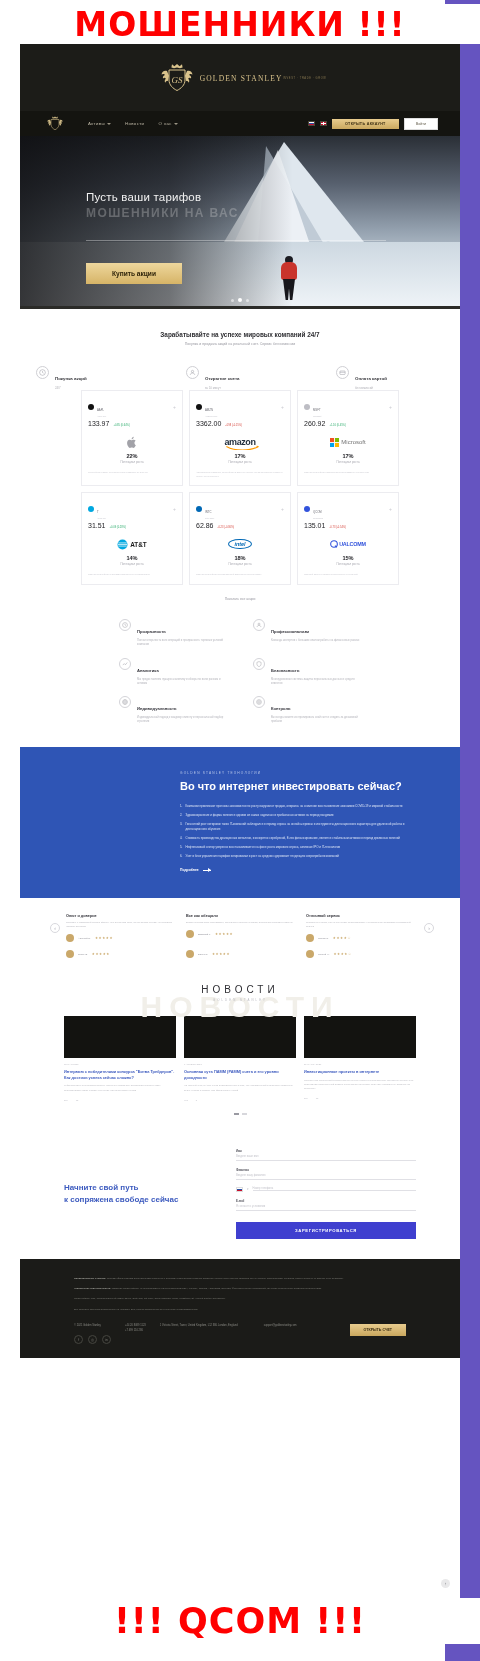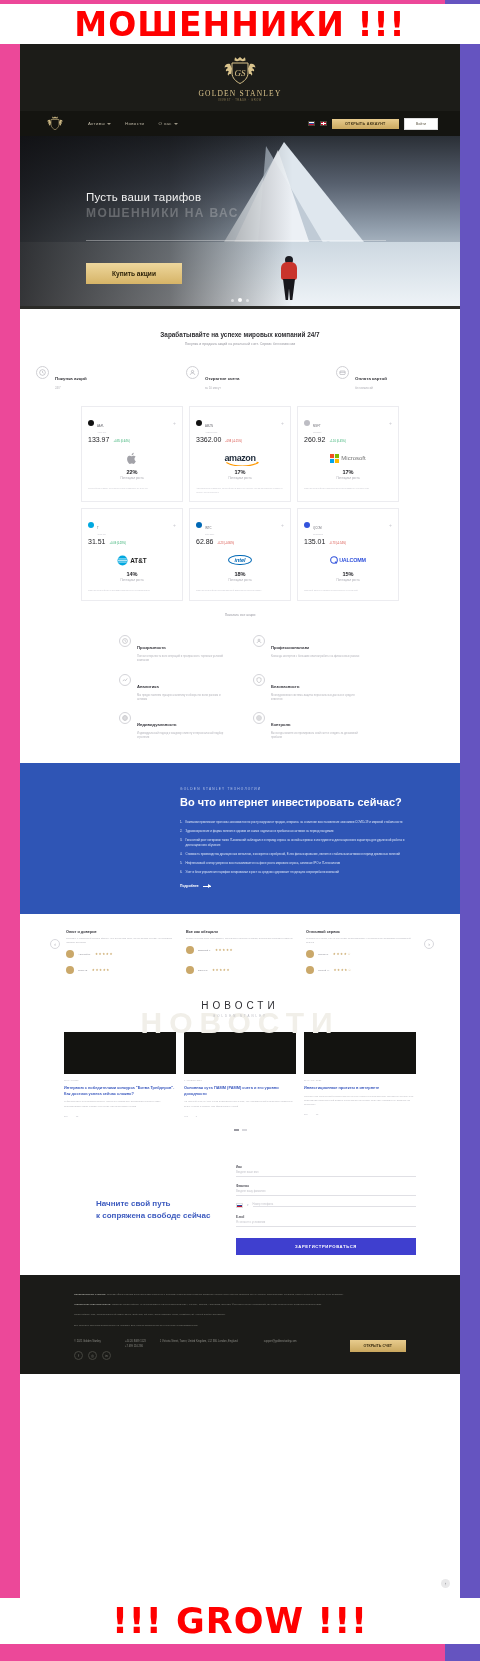--- a/index.html
+++ b/index.html
@@ -2,21 +2,21 @@
 <html><head>
 <meta charset="utf-8">
 <style>
   * { box-sizing: border-box; margin: 0; padding: 0; }
   html, body { width: 480px; height: 1661px; overflow: hidden; }
   body {
     font-family: "Liberation Sans", sans-serif;
     background: #6554c0;
     position: relative;
   }
-  .page { position: relative; width: 445px; height: 1661px; background: #ec4899; }
+  .page { position: relative; width: 445px; height: 1661px; background: #ffffff; }
 
   
   .warn-banner {
     position: absolute; left: 0; width: 480px; background: #ffffff;
     display: flex; align-items: center; justify-content: center;
     overflow: hidden;
   }
   .warn-top { top: 4px; height: 40px; }
   .warn-bottom { top: 1598px; height: 46px; }
   .warn-text {
@@ -24,21 +24,21 @@
     font-family: "DejaVu Sans", sans-serif;
     white-space: nowrap;
   }
   .warn-top .warn-text { font-size: 33px; }
   .warn-bottom .warn-text { font-size: 35px; }
 
   
   .site { position: absolute; left: 20px; top: 44px; width: 440px; height: 1554px; background:#fff; overflow: hidden; }
 
   
-  .logo-band { height: 67px; background: #1c1c18; display:flex; align-items:center; justify-content:center; flex-direction:column; }
+  .logo-band { height: 67px; background: #1c1c18; display:flex; align-items:center; justify-content:center; flex-direction:row; }
   .crest { width: 46px; height: 34px; position: relative; }
   .crest svg { display:block; }
   .logo-word { color:#d9c38c; font-family:"Liberation Serif", serif; font-size:7.5px; letter-spacing:1.2px; margin-top:1px; }
   .logo-sub { color:#8a7a52; font-size:2.6px; letter-spacing:.6px; margin-top:1px; }
 
   
   .nav { height: 25px; background:#141410; display:flex; align-items:center; padding: 0 22px; gap: 0; }
   .nav-crest { width: 26px; height: 17px; opacity:.92; }
   .nav-links { display:flex; gap: 14px; margin-left: 20px; }
   .nav-link { color:#bfb8a6; font-size:4.3px; letter-spacing:.4px; display:flex; align-items:center; gap:2px; }
@@ -91,21 +91,21 @@
   .sec-earn p { font-size:3.6px; color:#9a9aa2; margin-top:4px; }
 
   .feat-row { display:flex; justify-content:center; gap:42px; margin-top:20px; }
   .feat { display:flex; gap:6px; align-items:flex-start; width:108px; }
   .feat-ico { width:13px; height:13px; border:.7px solid #cfcfd4; border-radius:50%; display:flex; align-items:center; justify-content:center; flex:0 0 auto; }
   .feat-ico svg { display:block; }
   .feat-t { font-size:4.4px; color:#35353a; font-weight:600; }
   .feat-d { font-size:2.9px; color:#b2b2b8; margin-top:2px; line-height:1.5; }
 
   
-  .cards { display:flex; flex-wrap:wrap; gap:6px; justify-content:center; margin-top:16px; padding:0 54px; }
+  .cards { display:flex; flex-wrap:wrap; gap:6px; justify-content:center; margin-top:0; padding:0 54px; }
   .card { width:102px; border:.7px solid #ececf0; background:#fff; padding:6px 6px 7px; }
   .card-top { display:flex; align-items:center; gap:3px; }
   .tick-ico { width:6px;height:6px;border-radius:50%; flex:0 0 auto; display:flex;align-items:center;justify-content:center; }
   .tick-name { font-size:2.8px; color:#6d6d75; }
   .tick-sub { font-size:2.1px; color:#c3c3ca; }
   .plus { margin-left:auto; color:#c9c9d0; font-size:5px; line-height:1; }
   .price-row { display:flex; align-items:baseline; gap:4px; margin-top:3px; }
   .price { font-size:7px; color:#232327; font-weight:400; }
   .chg { font-size:2.6px; }
   .chg.up { color:#2bab6b; }
@@ -162,21 +162,21 @@
   .ntitle { font-size:3.9px; color:#3d5bbf; font-weight:600; line-height:1.45; margin-top:3px; }
   .ntext { font-size:2.5px; color:#b8b8bf; line-height:1.65; margin-top:4px; }
   .nmeta { display:flex; gap:8px; margin-top:6px; font-size:2.3px; color:#c2c2c9; }
   .news-dots { display:flex; gap:3px; justify-content:center; margin-top:12px; }
   .ndot { width:5px;height:2px;background:#d7d7dc; }
   .ndot.on { background:#9a9aa2; }
 
   
   .cta { display:flex; gap:18px; padding:18px 44px 20px; align-items:center; }
   .cta-left { width:180px; }
-  .cta-h { font-size:8px; color:#3d5bbf; font-weight:700; line-height:1.45;margin-left:32px; }
+  .cta-h { font-size:8px; color:#3d5bbf; font-weight:700; line-height:1.45; }
   .cta-form { width:180px; }
   .fld { margin-bottom:7px; }
   .fld-l { font-size:2.8px; color:#55555e; font-weight:600; }
   .fld-i { border-bottom:.7px solid #e0e0e5; font-size:2.6px; color:#c4c4cb; padding:2px 0 2px; }
   .phone-row { display:flex; align-items:center; gap:4px; margin-bottom:7px; }
   .ph-flag { width:7px;height:5px;border:.5px solid #ddd;background:linear-gradient(to bottom,#fff 33%,#2b4fa2 33% 66%,#c8102e 66%);}
   .ph-v { color:#bcbcc3; font-size:3px; }
   .ph-num { font-size:2.6px; color:#c4c4cb; border-bottom:.7px solid #e0e0e5; flex:1; }
   .cta-btn { width:180px; background:#3f3fcf; color:#fff; font-size:4.2px; font-weight:700; letter-spacing:.6px; padding:6px 0; text-align:center; border:none; }
 
@@ -723,16 +723,16 @@
         <div class="fcol" style="width:90px">1 Victoria Street, Tower, United Kingdom, L12 3BL London, England</div>
         <div class="fcol">support@goldenstanley.com</div>
         <button class="foot-btn">ОТКРЫТЬ СЧЕТ</button>
       </div>
       <div class="scroll-top">↑</div>
     </div>
 
   </div>
 
   <div class="warn-banner warn-bottom">
-    <div class="warn-text">!!! GROW !!!</div>
+    <div class="warn-text">!!! QCOM !!!</div>
   </div>
 
 </div>
 
 </body></html>

